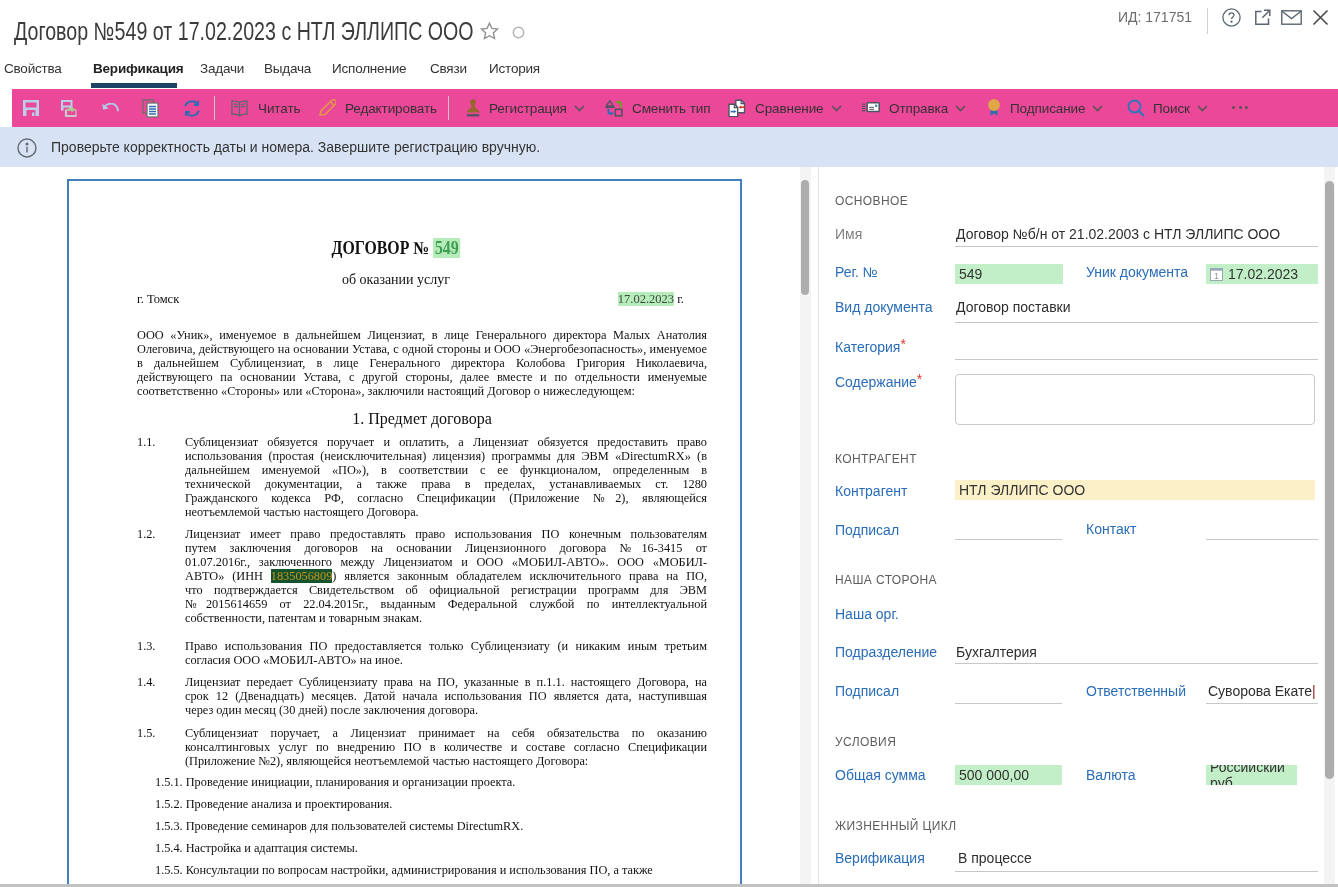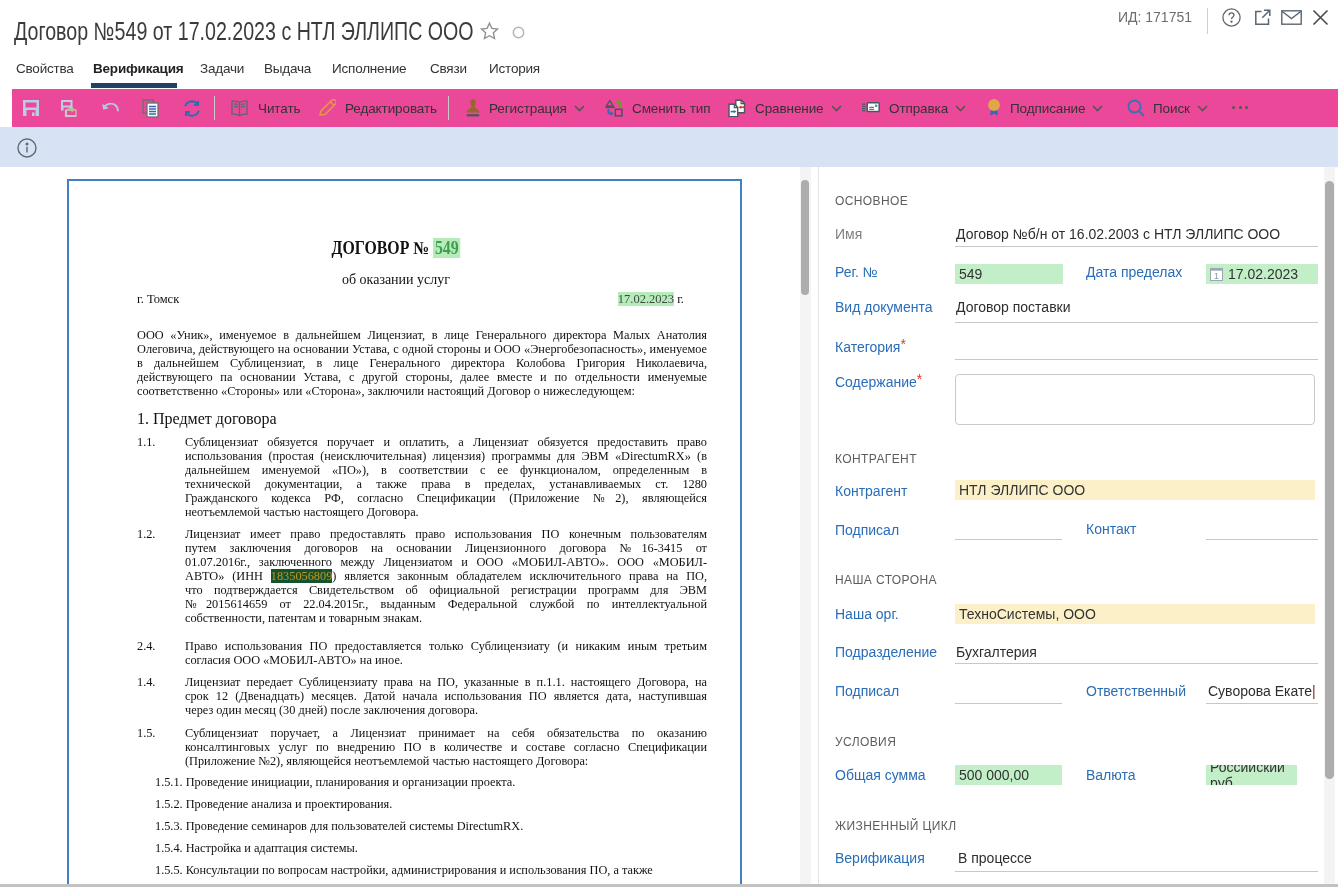--- a/index.html
+++ b/index.html
@@ -29,21 +29,21 @@
   
   #page { position:absolute; left:67px; top:12px; width:675px; height:720px;
     border:2px solid #4380bd; background:#fff;
     font-family:"Liberation Serif", serif; font-size:12.3px; line-height:14px; color:#111;
     padding:57px 33px 0 68px; }
   .doc-h1 { font-size:18px; line-height:20px; font-weight:bold; text-align:center; margin-right:52px; transform:scaleX(0.88); transform-origin:50% 0; }
   .doc-h1 .hl-green-doc { padding:0 2px; }
   .doc-sub { font-size:14px; line-height:15px; text-align:center; margin-top:14.4px; margin-right:52px; }
   .doc-city { font-size:12.5px; line-height:14px; display:flex; justify-content:space-between; margin-top:4.7px; }
   .doc-p { margin-top:22px; }
-  .doc-h2 { font-size:16px; line-height:18px; text-align:left; margin-top:12.2px; }
+  .doc-h2 { font-size:16px; line-height:18px; text-align:center; margin-top:12.2px; }
   .item { position:relative; padding-left:48px; margin-top:8.3px; }
   .item .n { position:absolute; left:0; top:0; }
   .jl { text-align:justify; text-align-last:justify; }
   .sub { margin-left:18px; margin-top:7.9px; white-space:nowrap; }
   .hl-green-doc { background:#b6ecba; color:#3f9e52; }
   .hl-green-doc2 { background:#b6ecba; color:#404a40; }
   .hl-yellow-doc { background:#14532d; color:#c8951f; }
   
   #divider { position:absolute; left:818px; top:0; width:1px; height:718px; background:#e3e3e3; }
   .vtrack { position:absolute; top:0; height:718px; background:#f4f4f4; }
@@ -86,21 +86,21 @@
   <svg class="abs" style="left:1281px;top:10px" width="21" height="15" viewBox="0 0 21 15" fill="none" stroke="#5b6670" stroke-width="1.4">
       <rect x="0.8" y="0.8" width="19.4" height="13.4"></rect>
       <path d="M1 1.2l9.5 7.3L20 1.2"></path>
     </svg>
   <svg class="abs" style="left:1312px;top:9px" width="17" height="17" viewBox="0 0 17 17" fill="none" stroke="#4a4a4a" stroke-width="1.6">
       <path d="M1.5 1.5l14 14M15.5 1.5l-14 14"></path>
     </svg>
 </div>
 
 <div id="tabs">
-  <div class="tab" style="left:16px">Свойства</div>
+  <div class="tab" style="left:4px">Свойства</div>
   <div class="tab active" style="left:93px">Верификация</div>
   <div class="tab" style="left:200px">Задачи</div>
   <div class="tab" style="left:264px">Выдача</div>
   <div class="tab" style="left:332px">Исполнение</div>
   <div class="tab" style="left:430px">Связи</div>
   <div class="tab" style="left:489px">История</div>
   <div id="tabline"></div>
 </div>
 
 <div id="toolbar">
@@ -230,20 +230,21 @@
       <i style="width:3px;height:3px;border-radius:50%;background:#555;margin-top:3px"></i>
       <i style="width:3px;height:3px;border-radius:50%;background:#555;margin-top:3px"></i>
     </div>
 </div>
 <div id="infobar">
   <svg class="abs" style="left:17px;top:11px" width="20" height="20" viewBox="0 0 20 20" fill="none" stroke="#5f6a72" stroke-width="1.4">
       <circle cx="10" cy="10" r="9"></circle>
       <path d="M10 8.8v5.6"></path>
       <circle cx="10" cy="5.9" r="0.8" fill="#5f6a72"></circle>
     </svg>
+  <div id="infotext">Проверьте корректность даты и номера. Завершите регистрацию вручную.</div>
 </div>
 
 <div id="content">
   <div id="page">
     <div class="doc-h1">ДОГОВОР № <span class="hl-green-doc">549</span></div>
     <div class="doc-sub">об оказании услуг</div>
     <div class="doc-city">
         <span>г. Томск</span>
         <span style="margin-right:23px"><span class="hl-green-doc2">17.02.2023</span> г.</span>
       </div>
@@ -268,21 +269,21 @@
         <span class="n">1.2.</span>
       <div class="jl">Лицензиат имеет право предоставлять право использования ПО конечным пользователям</div>
       <div class="jl">путем заключения договоров на основании Лицензионного договора №16-3415 от</div>
       <div class="jl">01.07.2016г., заключенного между Лицензиатом и ООО «МОБИЛ-АВТО». ООО «МОБИЛ-</div>
       <div class="jl">АВТО» (ИНН <span class="hl-yellow-doc">1835056809</span>) является законным обладателем исключительного права на ПО,</div>
       <div class="jl">что подтверждается Свидетельством об официальной регистрации программ для ЭВМ</div>
       <div class="jl">№2015614659 от 22.04.2015г., выданным Федеральной службой по интеллектуальной</div>
       <div>собственности, патентам и товарным знакам.</div>
     </div>
     <div class="item" style="margin-top:14.1px">
-        <span class="n">2.4.</span>
+        <span class="n">1.3.</span>
       <div class="jl">Право использования ПО предоставляется только Сублицензиату (и никаким иным третьим</div>
       <div>согласия ООО «МОБИЛ-АВТО» на иное.</div>
     </div>
     <div class="item" style="margin-top:7.9px">
         <span class="n">1.4.</span>
       <div class="jl">Лицензиат передает Сублицензиату права на ПО, указанные в п.1.1. настоящего Договора, на</div>
       <div class="jl">срок 12 (Двенадцать) месяцев. Датой начала использования ПО является дата, наступившая</div>
       <div>через один месяц (30 дней) после заключения договора.</div>
     </div>
     <div class="item">
@@ -296,25 +297,25 @@
     <div class="sub">1.5.3. Проведение семинаров для пользователей системы DirectumRX.</div>
     <div class="sub">1.5.4. Настройка и адаптация системы.</div>
     <div class="sub">1.5.5. Консультации по вопросам настройки, администрирования и использования ПО, а также</div>
   </div>
   <div class="vtrack" style="left:800px;width:11px"></div>
   <div class="vthumb" style="left:801px;top:13px;width:8px;height:115px"></div>
   <div id="divider"></div>
   <div id="panel">
     <div class="sect" style="top:26.5px">ОСНОВНОЕ</div>
     <div class="lbl gray" style="top:57px">Имя</div>
-    <div class="val" style="left:137px;top:57px">Договор №б/н от 16.02.2003 с НТЛ ЭЛЛИПС ООО</div>
+    <div class="val" style="left:137px;top:57px">Договор №б/н от 21.02.2003 с НТЛ ЭЛЛИПС ООО</div>
     <div class="uline" style="left:136px;top:79px;width:363px"></div>
     <div class="lbl" style="top:95px">Рег. №</div>
     <div class="gbox" style="left:136px;top:97px;width:108px">549</div>
-    <div class="lbl2" style="top:95px">Дата пределах</div>
+    <div class="lbl2" style="top:95px">Уник документа</div>
     <div class="gbox" style="left:387px;top:97px;width:112px">
       <svg width="13" height="13" viewBox="0 0 13 13" style="margin-right:5px;flex:none">
           <rect x="0.5" y="0.5" width="12" height="12" fill="#fff" stroke="#9aa7b5"></rect>
           <rect x="0.5" y="0.5" width="12" height="2.2" fill="#9aa7b5"></rect>
           <text x="6.5" y="10.5" font-size="9" text-anchor="middle" fill="#8a97a5" font-family="Liberation Sans">1</text>
         </svg>
       17.02.2023</div>
     <div class="lbl" style="top:130px">Вид документа</div>
     <div class="val" style="left:137px;top:130px">Договор поставки</div>
     <div class="uline" style="left:136px;top:155px;width:363px"></div>
@@ -326,21 +327,20 @@
     <div class="sect" style="top:284.5px">КОНТРАГЕНТ</div>
     <div class="lbl" style="top:314px">Контрагент</div>
     <div class="ybox" style="left:136px;top:313px;width:360px">НТЛ ЭЛЛИПС ООО</div>
     <div class="lbl" style="top:353px">Подписал</div>
     <div class="uline" style="left:136px;top:372px;width:107px"></div>
     <div class="lbl2" style="top:352px">Контакт</div>
     <div class="uline" style="left:387px;top:372px;width:112px"></div>
 
     <div class="sect" style="top:405.5px">НАША СТОРОНА</div>
     <div class="lbl" style="top:437px">Наша орг.</div>
-    <div class="ybox" style="left:136px;top:437px;width:360px">ТехноСистемы, ООО</div>
     <div class="lbl" style="top:475px">Подразделение</div>
     <div class="val" style="left:137px;top:475px">Бухгалтерия</div>
     <div class="uline" style="left:136px;top:496px;width:363px"></div>
     <div class="lbl" style="top:514px">Подписал</div>
     <div class="uline" style="left:136px;top:536px;width:107px"></div>
     <div class="lbl2" style="top:514px">Ответственный</div>
     <div class="val" style="left:389px;top:514px;width:110px;overflow:hidden">Суворова Екате<span style="color:#8b1a1a">|</span></div>
     <div class="uline" style="left:387px;top:536px;width:112px"></div>
 
     <div class="sect" style="top:567.5px">УСЛОВИЯ</div>

